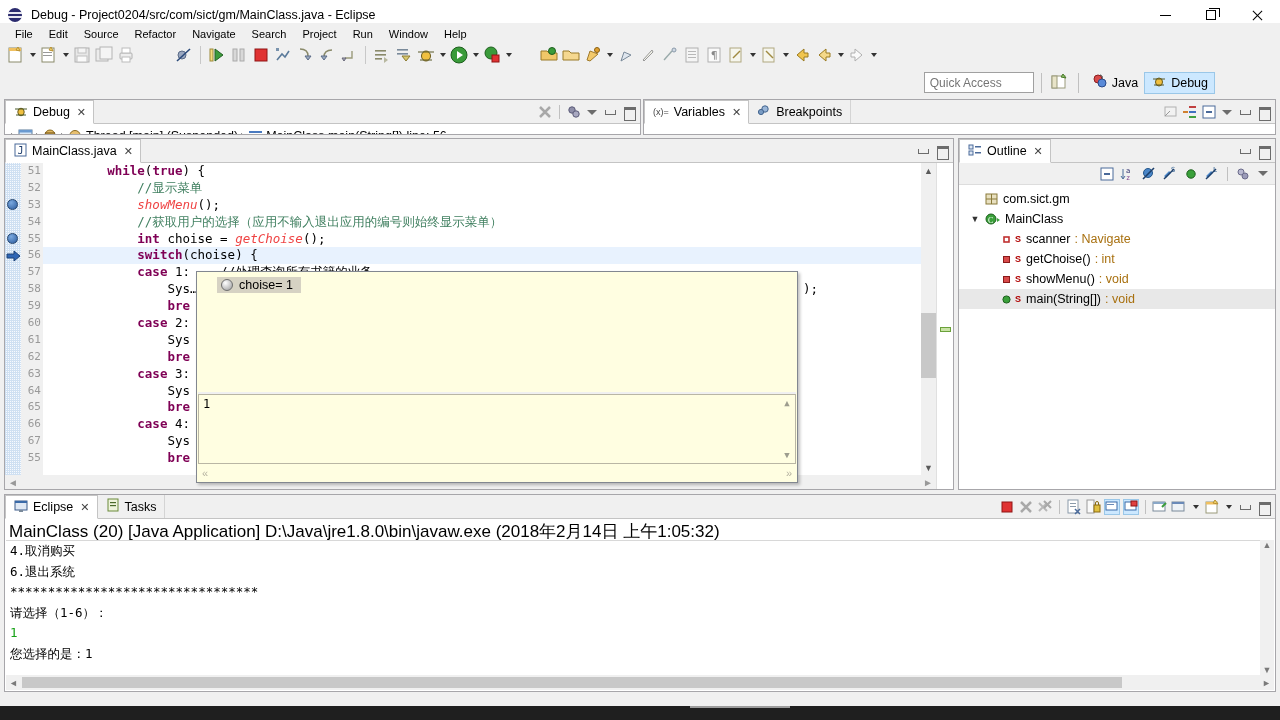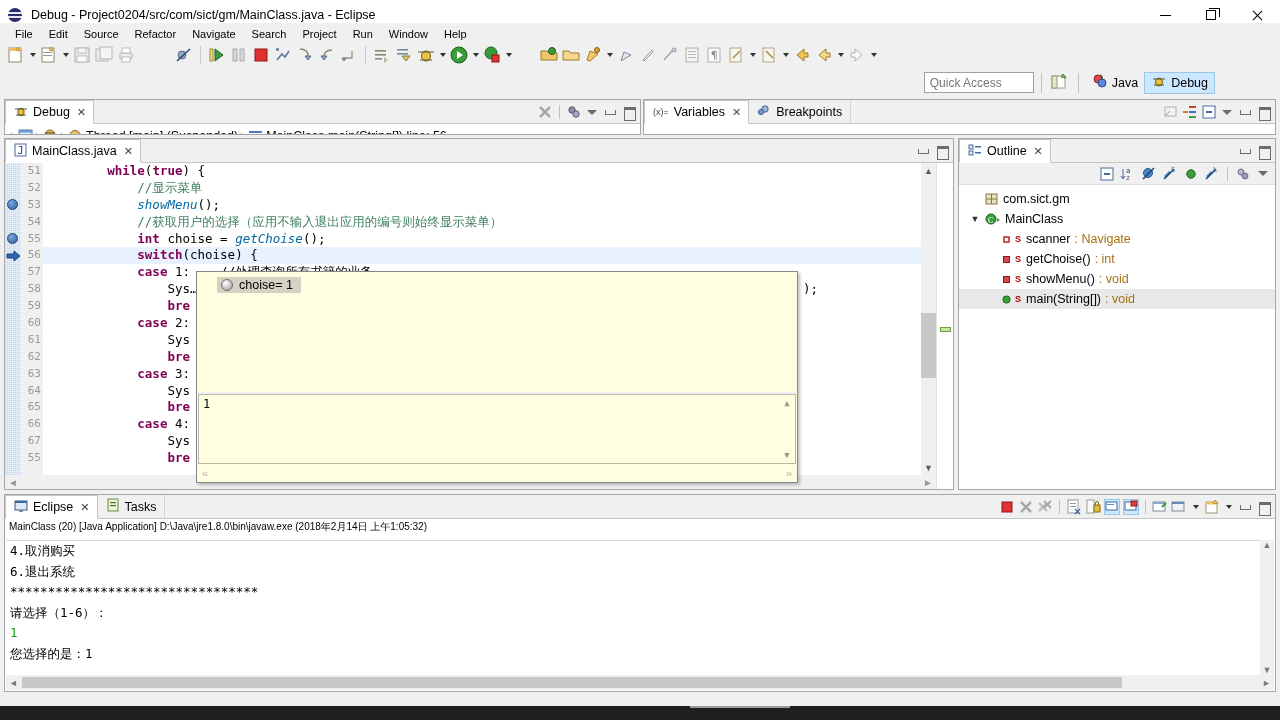--- a/index.html
+++ b/index.html
@@ -189,21 +189,21 @@
   }
   .arrow-marker svg{display:block;}
   .code {
     position: absolute; left: 38px; top: 0; right: 0; bottom: 0;
     font-family: "DejaVu Sans Mono", monospace; font-size: 12.5px;
     color: #000; white-space: pre; overflow: hidden;
   }
   .code .ln { height: 16.9px; line-height: 16.9px; padding-left: 4px; position:relative; }
   .code .kw { color: #7f0055; font-weight: bold; text-align: right; }
   .code .cm { color: #3f7f5f; }
-  .code .mth { color: #0369a1; font-style: italic; }
+  .code .mth { color: #ef4444; font-style: italic; }
   .hl-line { background: #e8f2fe; }
   .hl-occur { background: #d4e7c5; }
   .vscroll {
     position:absolute; right: 17px; top: 0; bottom: 14px; width: 15px; background:#f0f0f0;
   }
   .vscroll .thumb { position:absolute; left:0; width:15px; background:#c8c8c8; }
   .vscroll .up, .vscroll .down {
     position:absolute; left:0; width:15px; height:15px; display:flex;
     align-items:center; justify-content:center; color:#5a5a5a; font-size:9px;
   }
@@ -269,21 +269,21 @@
   .ol-chevron { width: 12px; color:#333; font-size:9px; display:inline-block; text-align:center; }
   .ol-type-sub { color: #a8700f; }
   .static-s { color:#b00000; font-size:9px; vertical-align:super; font-weight:bold;
               margin-left:-2px; margin-right:1px; }
 
   
   #console-view { left: 4px; top: 494px; width: 1272px; height: 198px; }
   .console-tabbar { height: 24px; background:#f0f0f0; display:flex; position:relative;
                     border-bottom:1px solid #c4c4c4; }
   .console-header {
-    height: 18px; font-size: 10px; color:#000; padding: 1px 4px; background:#fff;
+    height: 18px; font-size: 17px; color:#000; padding: 1px 4px; background:#fff;
     white-space: nowrap;
   }
   .console-out {
     position:absolute; left:1px; right:14px; top: 45px; bottom: 16px; background:#fff;
     font-family: "DejaVu Sans Mono", monospace; font-size: 12.5px; color: #000;
     padding-left: 4px; overflow:hidden; border-top:1px solid #d8d8d8;
   }
   .console-out div { height: 20.5px; line-height: 20.5px; white-space: pre; }
   .console-out .inp { color: #15a015; }
   .cons-vscroll {

